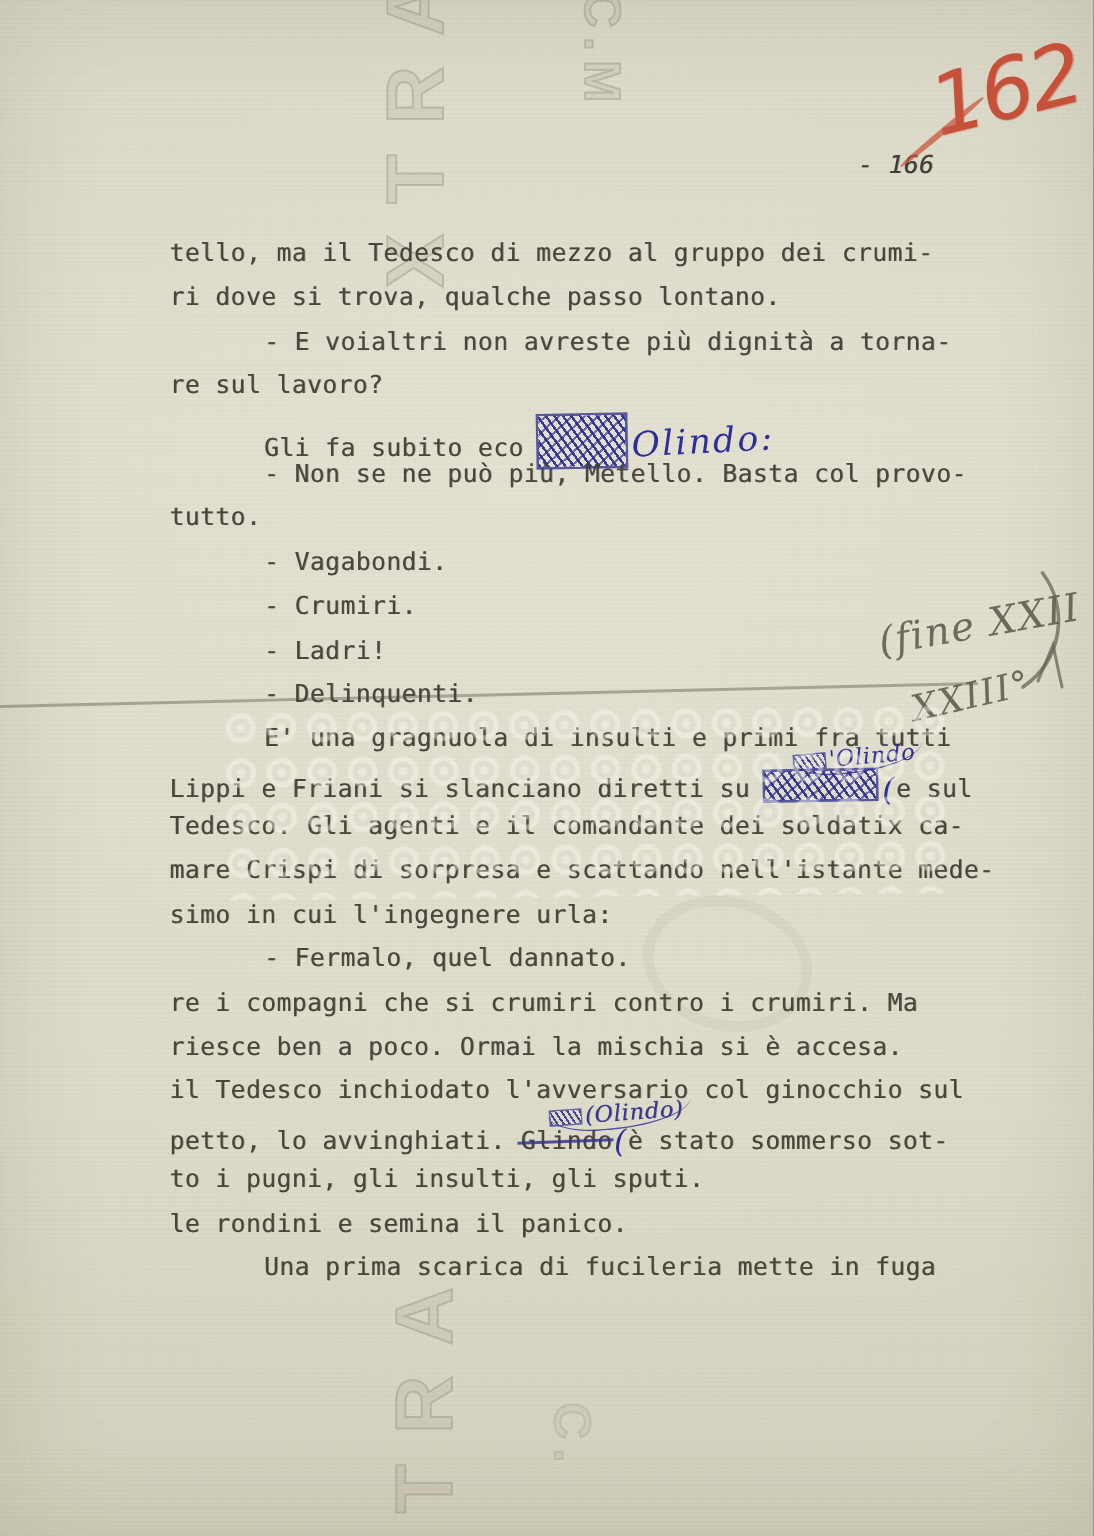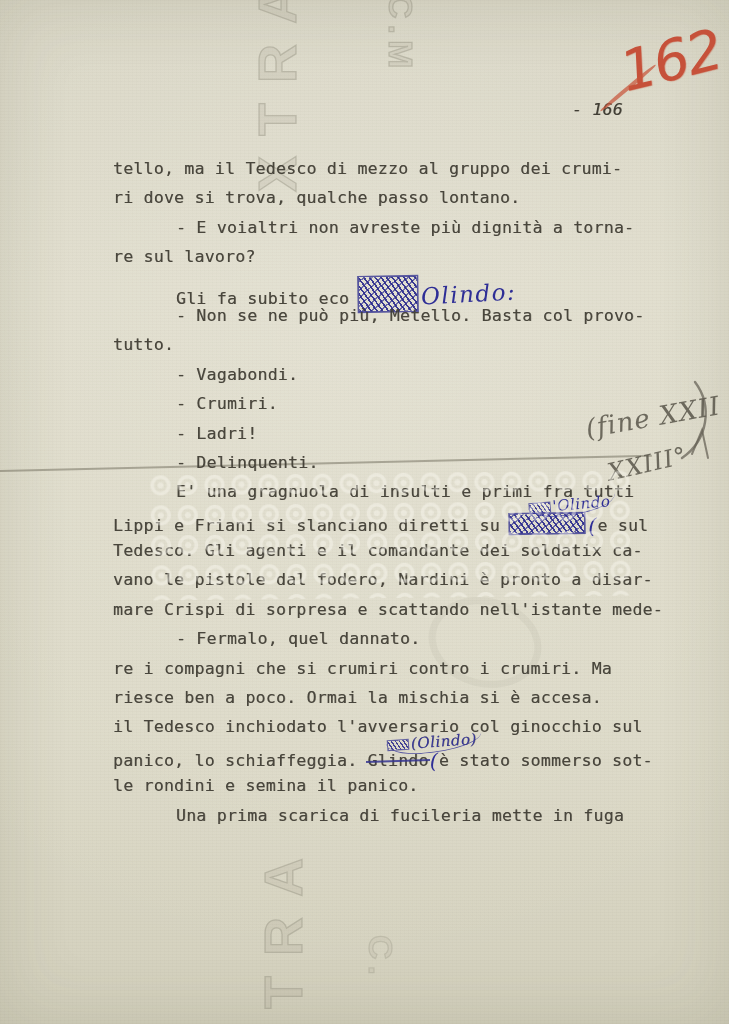--- a/index.html
+++ b/index.html
@@ -137,30 +137,31 @@
       <div class="line ind"><span class="typed">- Vagabondi.</span></div>
       <div class="line ind"><span class="typed">- Crumiri.</span></div>
       <div class="line ind"><span class="typed">- Ladri!</span></div>
       <div class="line ind"><span class="typed">- Delinquenti.</span></div>
       <div class="line ind"><span class="typed">E' una gragnuola di insulti e primi fra tutti</span></div>
       <div class="line"><span class="typed">Lippi e Friani si slanciano diretti su </span><span class="scrib"><span class="note">
             <span class="mini"></span>
             <span>'Olindo</span>
           </span></span><span class="blueink">(</span><span class="typed">e sul</span></div>
       <div class="line"><span class="typed">Tedesco. Gli agenti e il comandante dei soldatix ca-</span></div>
-      <div class="line"><span class="typed">vano le pistole dal fodero, Nardini è pronto a disar-</span></div>
       <div class="line"><span class="typed">mare Crispi di sorpresa e scattando nell'istante mede-</span></div>
+      <div class="line"><span class="typed">simo in cui l'ingegnere urla:</span></div>
       <div class="line ind"><span class="typed">- Fermalo, quel dannato.</span></div>
       <div class="line"><span class="typed">re i compagni che si crumiri contro i crumiri. Ma</span></div>
       <div class="line"><span class="typed">riesce ben a poco. Ormai la mischia si è accesa.</span></div>
       <div class="line"><span class="typed">il Tedesco inchiodato l'avversario col ginocchio sul</span></div>
-      <div class="line"><span class="typed">panico, lo schiaffeggia. </span><span class="struck typed">Glindo<span class="note">
+      <div class="line"><span class="typed">petto, lo avvinghiati. </span><span class="struck typed">Glindo<span class="note">
             <span class="mini"></span>
             <span>(Olindo)</span>
           </span></span><span class="blueink">(</span><span class="typed">è stato sommerso sot-</span></div>
+      <div class="line"><span class="typed">to i pugni, gli insulti, gli sputi.</span></div>
       <div class="line"><span class="typed">le rondini e semina il panico.</span></div>
       <div class="line ind"><span class="typed">Una prima scarica di fucileria mette in fuga</span></div>
     </div>
 
   <div class="bubbles"></div>
   <div class="ghost-ring"></div>
 
 </div>
 
 </body></html>

